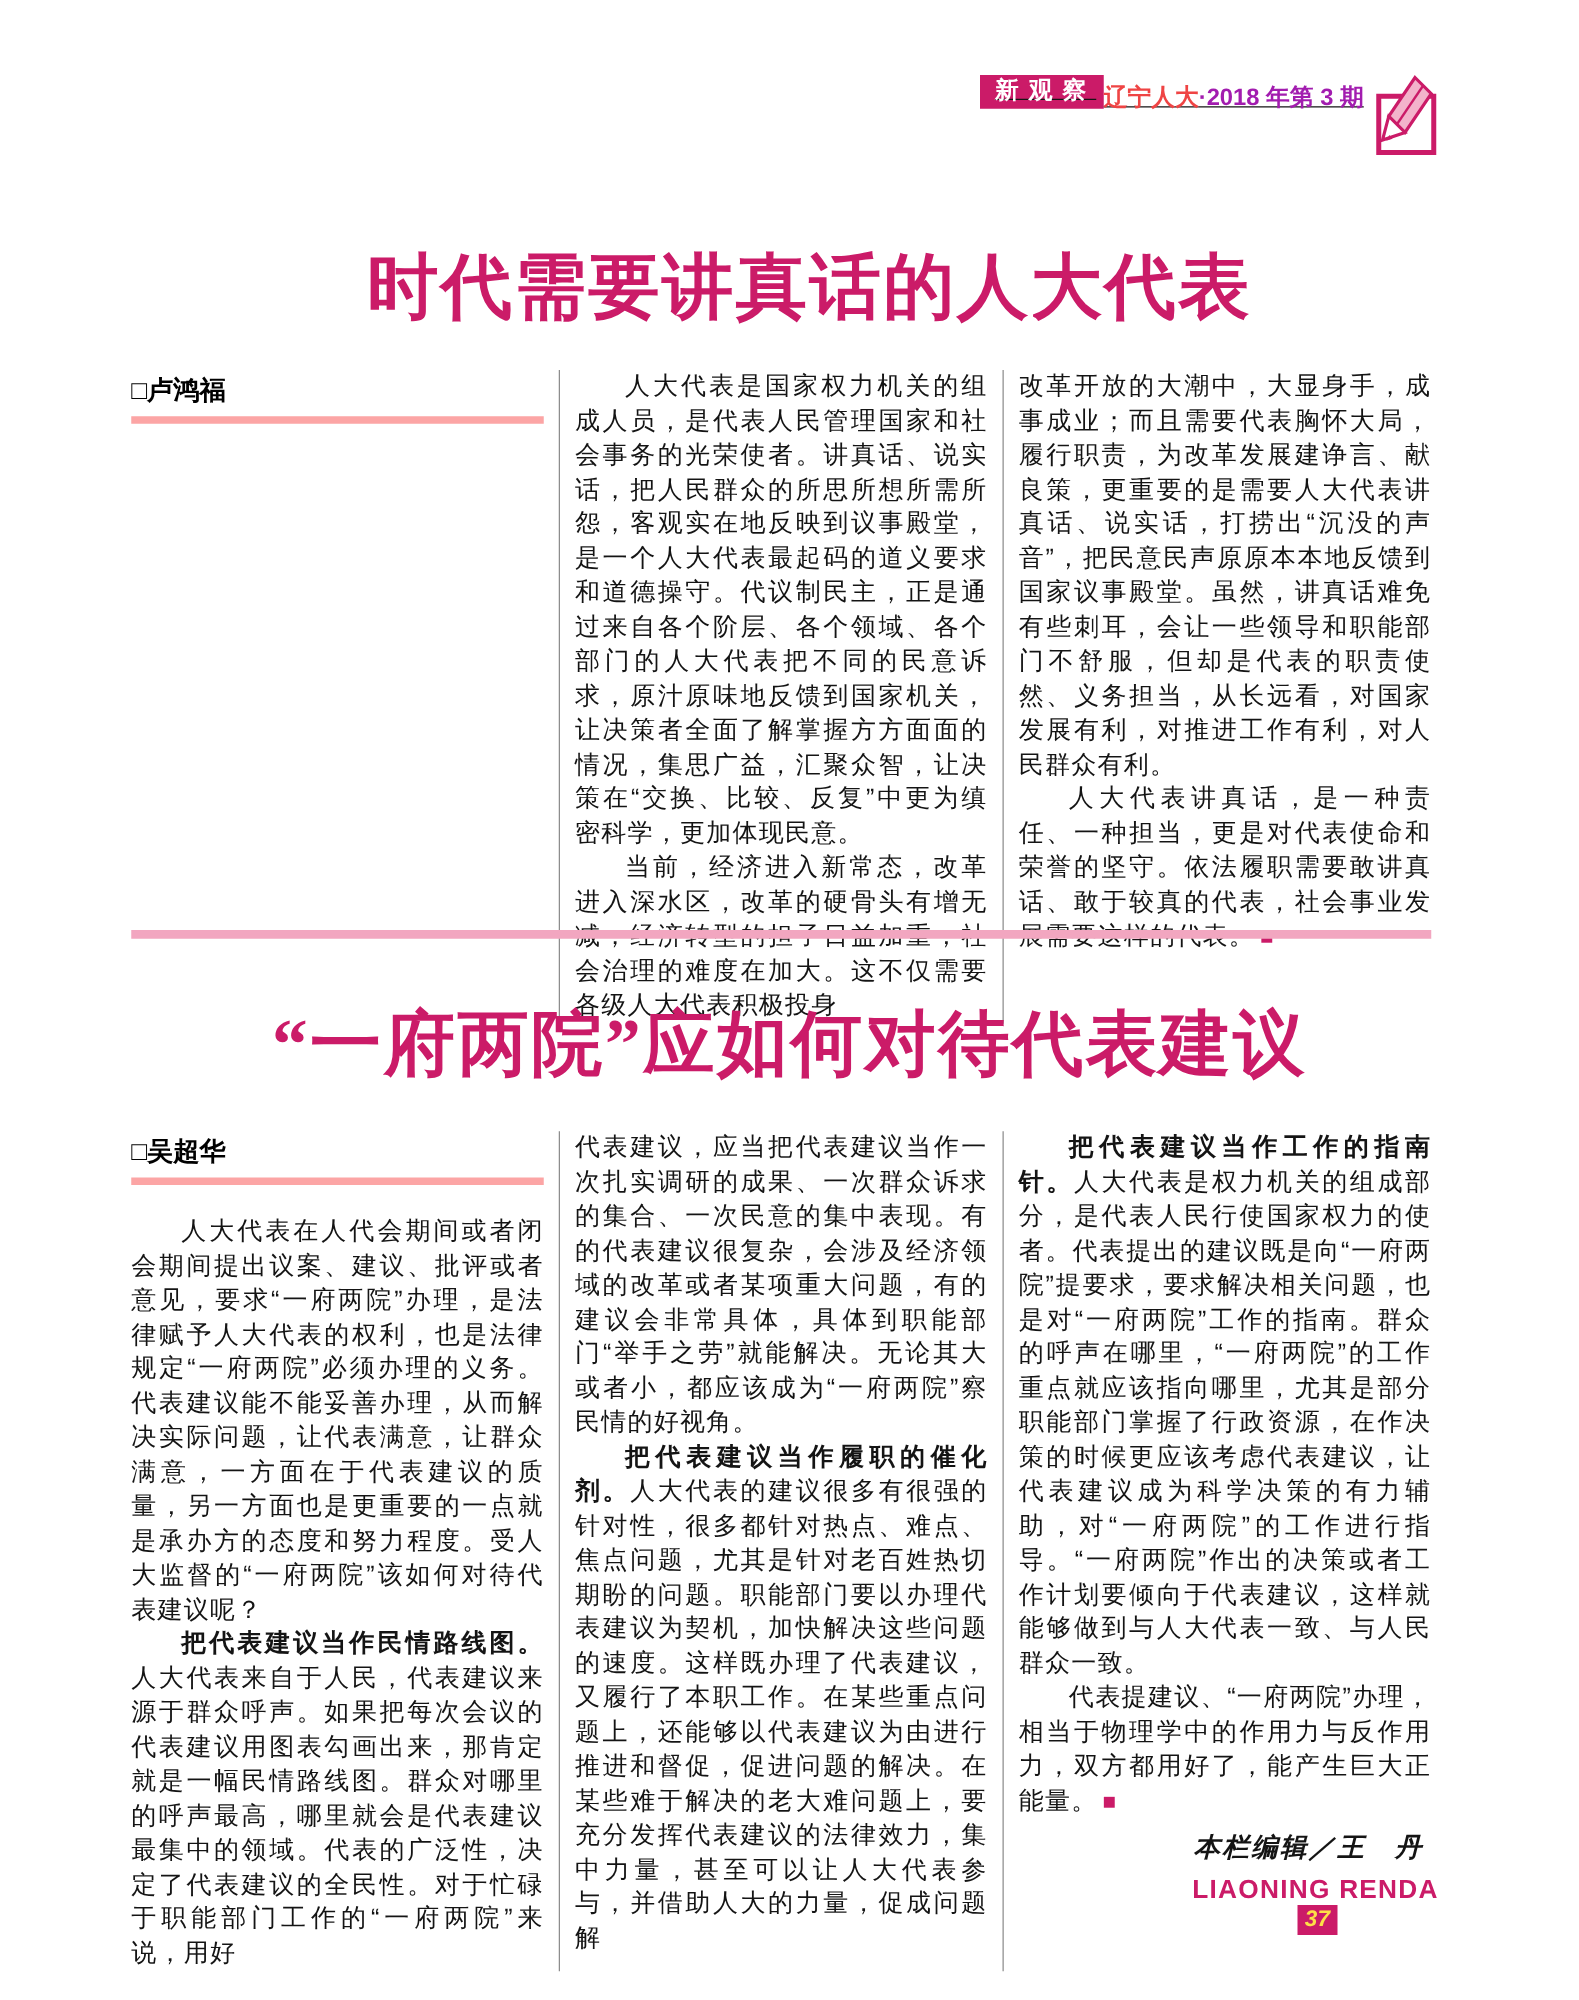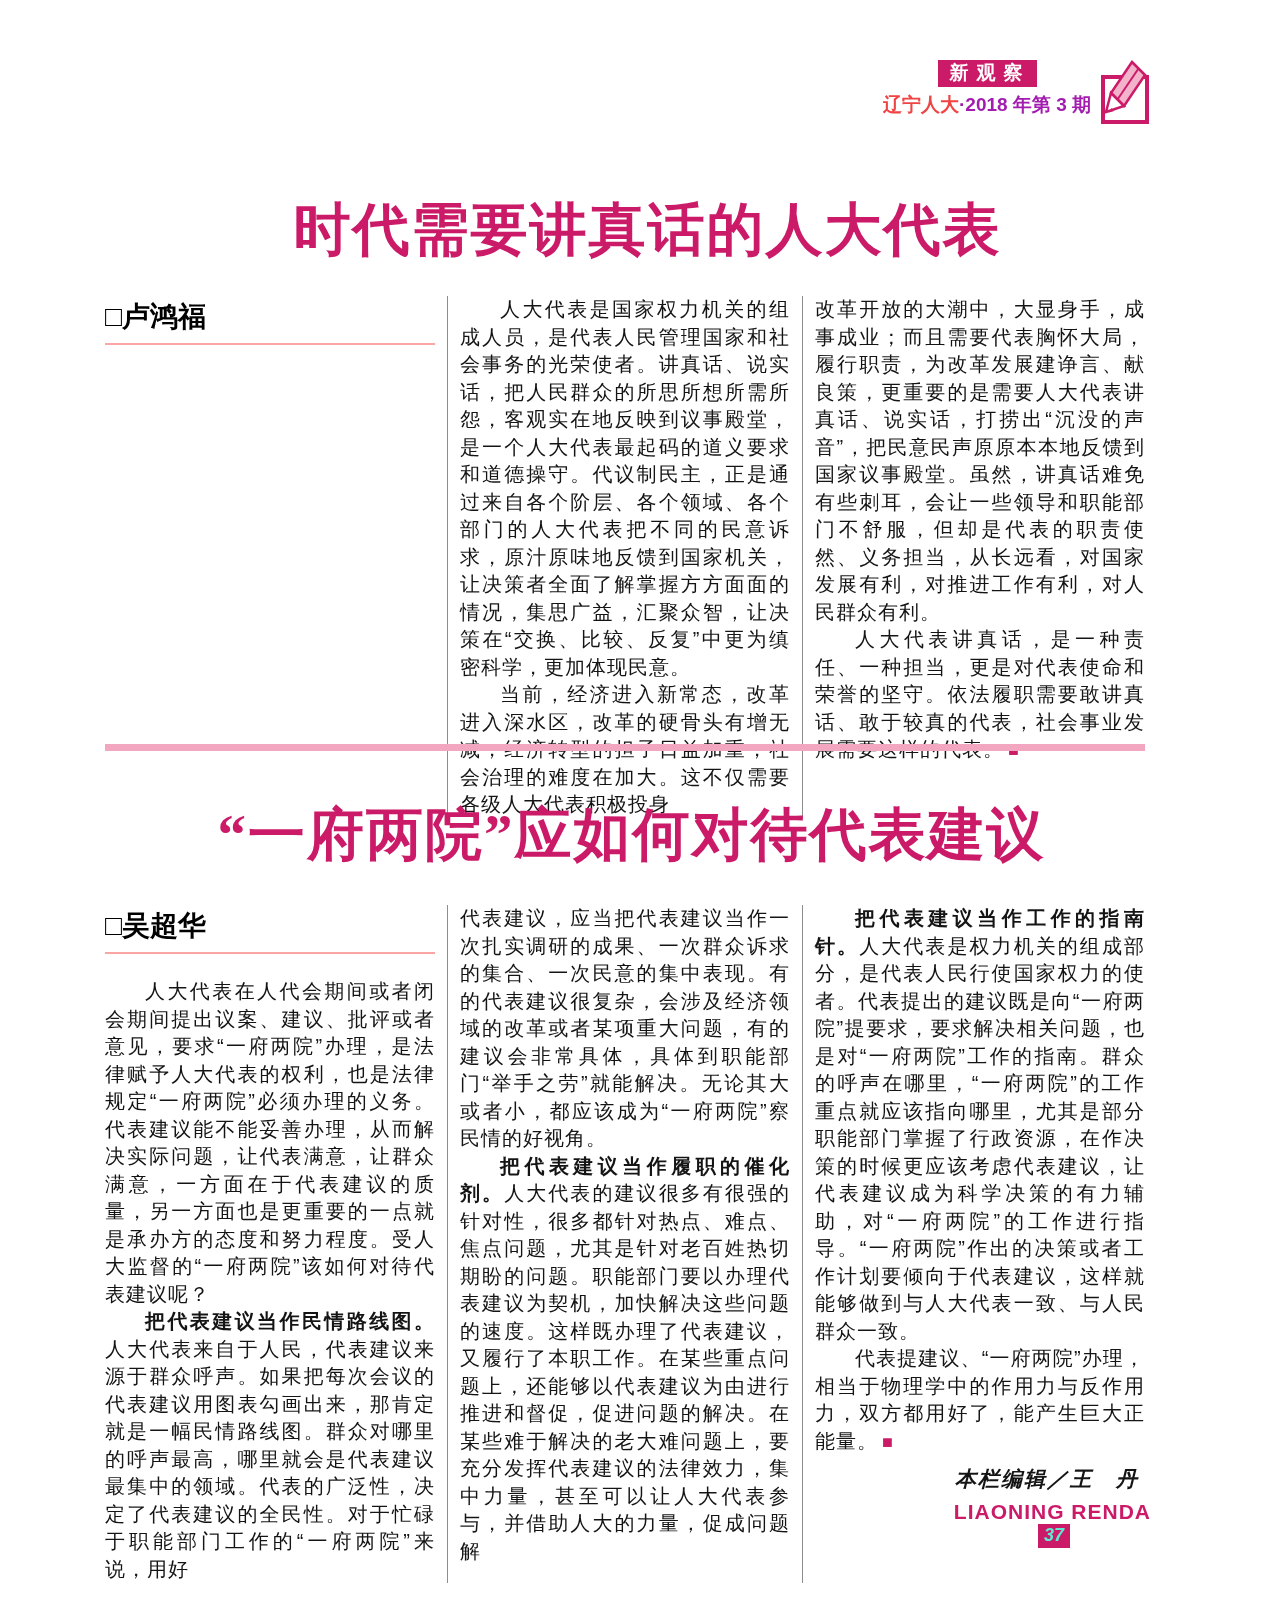--- a/index.html
+++ b/index.html
@@ -4,21 +4,21 @@
 <style>
   html,body { margin:0; padding:0; background:#e8e8e8; }
   .page {
     position:relative; width:1263px; height:1600px; margin:0 auto;
     background:#ffffff; overflow:hidden;
     font-family:"Liberation Sans", sans-serif; color:#141414;
   }
 
   
   .header { position:absolute; top:60px; right:112px; display:flex; align-items:flex-start; }
-  .header-text { display:flex; flex-direction:column; align-items:center; margin-right:8px; }
+  .header-text { display:flex; flex-direction:row; align-items:flex-start; margin-right:8px;text-decoration:underline; }
   .badge {
     background:#cb1b68; color:#ffffff; font-weight:bold; font-size:19px;
     letter-spacing:8px; padding:3px 6px 3px 12px; line-height:1.1;
   }
   .issue-line { margin-top:5px; font-size:19px; font-weight:bold; white-space:nowrap; }
   .issue-name { color:#ef4444; }
   .issue-rest { color:#a21caf; }
   .pencil-box { width:52px; height:66px; }
 
   
@@ -31,22 +31,22 @@
   #title2 { top:797px; }
 
   
   .columns { position:absolute; left:105px; width:1040px; display:flex; justify-content:space-between; }
   #art1-cols { top:296px; }
   #art2-cols { top:905px; }
   .col { width:330px; }
   .vline { width:1px; background:#8d8d8d; align-self:stretch; }
 
   .author {
-    font-size:28px; font-weight:bold; color:#000;
-    border-bottom:2px solid #fca5a5; padding:2px 0 7px 0; margin:0 0 24px 0;
+    font-size:21px; font-weight:bold; color:#000;
+    border-bottom:6px solid #fca5a5; padding:2px 0 7px 0; margin:0 0 24px 0;
   }
   .para {
     margin:0; font-size:20px; line-height:27.5px; letter-spacing:1px;
     text-align:justify; text-indent:2em;
   }
   .para.cont { text-indent:0; }
   .para b { font-weight:bold; }
   .endmark { color:#cb1b68; font-size:18px; letter-spacing:0; padding-left:4px; }
 
   
@@ -59,21 +59,21 @@
   .editor-line {
     margin-top:10px; text-align:right; text-indent:0; padding-right:6px;
     font-family:"Liberation Serif", serif; font-style:italic; font-weight:bold;
     font-size:21px; letter-spacing:2px;
   }
 
   
   .footer { position:absolute; right:112px; bottom:52px; display:flex; align-items:center;flex-direction:column; }
   .journal { color:#cb1b68; font-weight:bold; font-size:21px; letter-spacing:1px; }
   .page-badge {
-    background:#cb1b68; color:#5eead4; font-weight:bold; font-style:italic;
+    background:#cb1b68; color:#fde047; font-weight:bold; font-style:italic;
     font-size:18px; padding:2px 6px; margin-left:3px; line-height:1.1;
   }
 </style>
 </head>
 <body>
 
 <div class="page">
 
   <div class="header">
     <div class="header-text">

